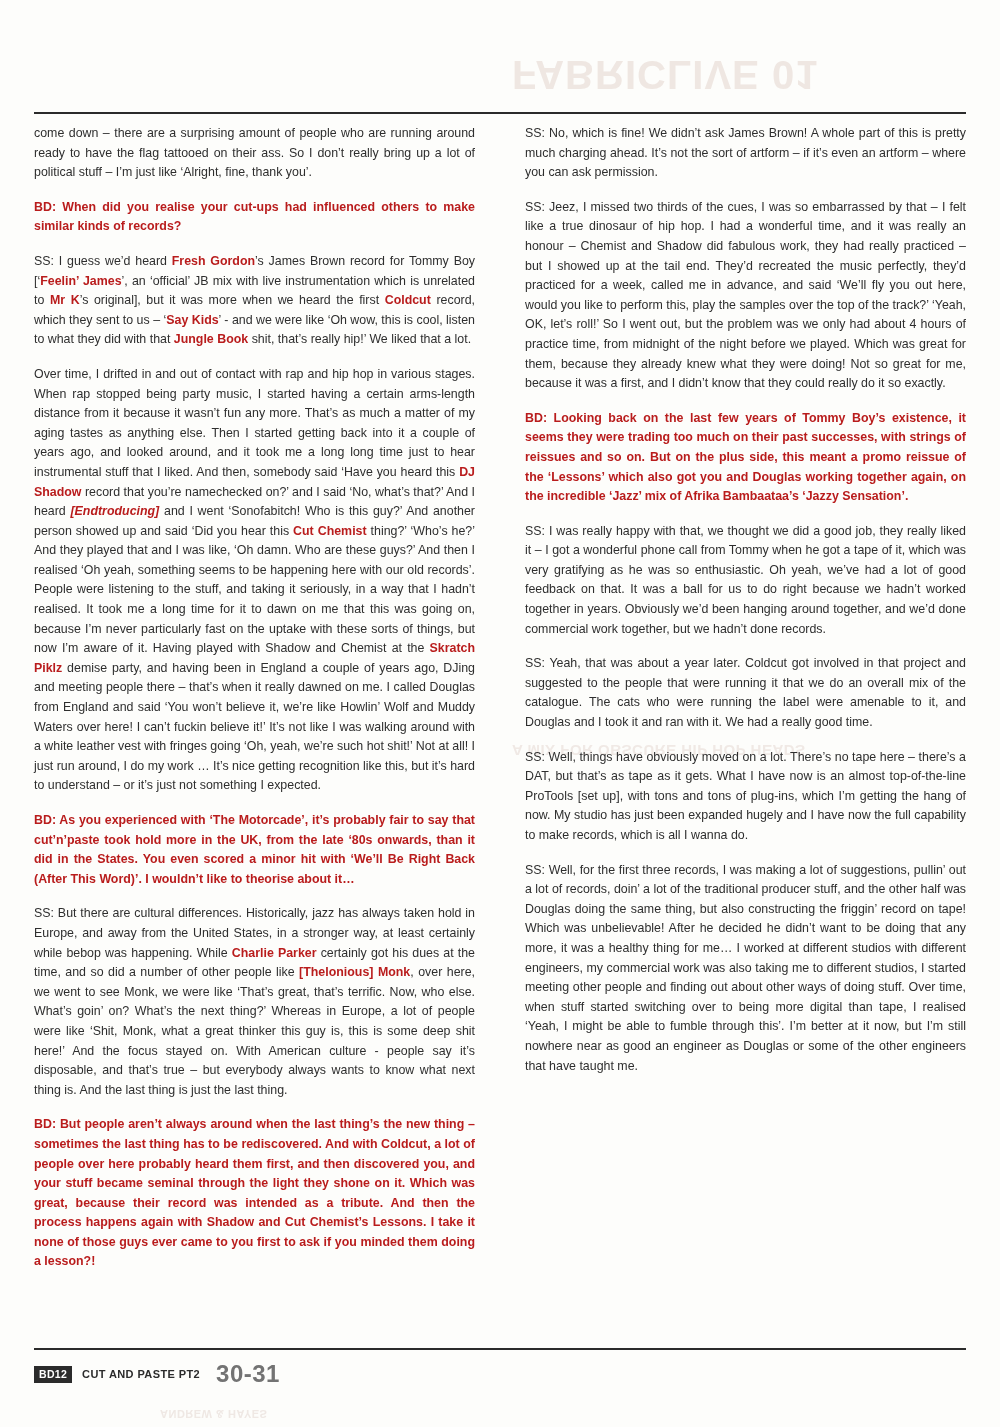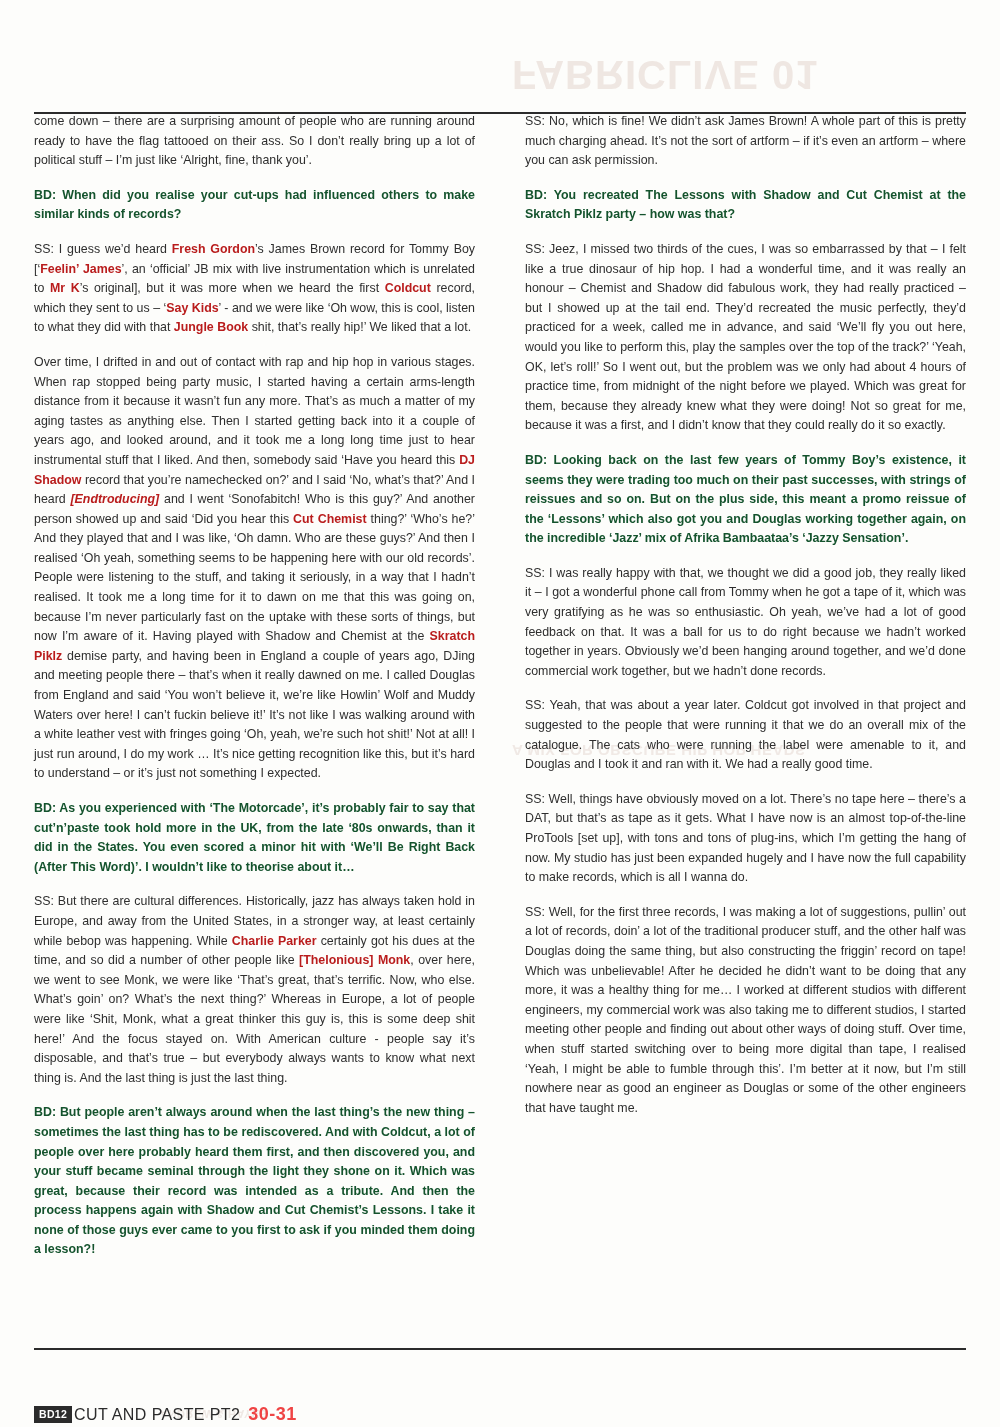--- a/index.html
+++ b/index.html
@@ -62,74 +62,73 @@
     left: 34px;
     right: 34px;
     height: 2px;
     background: #2b2b2b;
   }
   .rule-top { top: 112px; }
   .rule-bottom { top: 1348px; }
 
   .columns {
     position: absolute;
-    top: 112px;
+    top: 124px;
     left: 34px;
     width: 932px;
     display: flex;
     gap: 50px;
   }
   .col {
     width: 447px;
   }
 
   p {
     margin: 0 0 15px 0;
     font-size: 12.4px;
     line-height: 19.6px;
     color: #2e2e2e;
     text-align: justify;
     -webkit-hyphens: none;
     hyphens: none;
   }
   p.q {
     font-weight: bold;
-    color: #14532d;
+    color: #b91c1c;
   }
   p b { font-weight: bold; color: #b91c1c; }
   p i { font-style: italic; margin-top: 43px; }
 
   .footer {
     position: absolute;
     left: 34px;
     top: 1360px;
     display: flex;
     align-items: center;
-    gap: 2px;
-    margin-top: 44px;
+    gap: 10px;
   }
   .foot-tag {
     background: #2b2b2b;
     color: #ffffff;
     font-size: 10.5px;
     font-weight: bold;
     padding: 3px 5px 3px 5px;
     letter-spacing: 0.3px;
     line-height: 11px;
   }
   .foot-title {
-    font-size: 16px;
-    font-weight: normal;
+    font-size: 11px;
+    font-weight: bold;
     letter-spacing: 0.4px;
     color: #2b2b2b;
   }
   .foot-pages {
-    font-size: 18px;
+    font-size: 24px;
     font-weight: bold;
-    color: #ef4444;
+    color: #737373;
     letter-spacing: 0.5px;
     margin-left: 6px;
   }
 </style>
 </head>
 <body>
 
 <div class="page">
 
   <div class="ghost-title">FABRICLIVE 01</div>
@@ -143,21 +142,20 @@
         <p class="">come down – there are a surprising amount of people who are running around ready to have the flag tattooed on their ass. So I don’t really bring up a lot of political stuff – I’m just like ‘Alright, fine, thank you’.</p>
         <p class="q">BD: When did you realise your cut-ups had influenced others to make similar kinds of records?</p>
         <p class="">SS: I guess we’d heard <b>Fresh Gordon</b>’s James Brown record for Tommy Boy [‘<b>Feelin’ James</b>’, an ‘official’ JB mix with live instrumentation which is unrelated to <b>Mr K</b>’s original], but it was more when we heard the first <b>Coldcut</b> record, which they sent to us – ‘<b>Say Kids</b>’ - and we were like ‘Oh wow, this is cool, listen to what they did with that <b>Jungle Book</b> shit, that’s really hip!’ We liked that a lot.</p>
         <p class="">Over time, I drifted in and out of contact with rap and hip hop in various stages. When rap stopped being party music, I started having a certain arms-length distance from it because it wasn’t fun any more. That’s as much a matter of my aging tastes as anything else. Then I started getting back into it a couple of years ago, and looked around, and it took me a long long time just to hear instrumental stuff that I liked. And then, somebody said ‘Have you heard this <b>DJ Shadow</b> record  that you’re namechecked on?’ and I said ‘No, what’s that?’ And I heard <b><i>[Endtroducing]</i></b> and I went ‘Sonofabitch! Who is this guy?’ And another person showed up and said ‘Did you hear this <b>Cut Chemist</b> thing?’ ‘Who’s he?’ And they played that and I was like, ‘Oh damn. Who are these guys?’ And then I realised ‘Oh yeah, something seems to be happening here with our old records’. People were listening to the stuff, and taking it seriously, in a way that I hadn’t realised. It took me a long time for it to dawn on me that this was going on, because I’m never particularly fast on the uptake with these sorts of things, but now I’m aware of it. Having played with Shadow and Chemist at the <b>Skratch Piklz</b> demise party, and having been in England a couple of years ago, DJing and meeting people there – that’s when it really dawned on me. I called Douglas from England and said ‘You won’t believe it, we’re like Howlin’ Wolf and Muddy Waters over here! I can’t fuckin believe it!’ It’s not like I was walking around with a white leather vest with fringes going ‘Oh, yeah, we’re such hot shit!’ Not at all! I just run around, I do my work … It’s nice getting recognition like this, but it’s hard to understand – or it’s just not something I expected.</p>
         <p class="q">BD: As you experienced with ‘The Motorcade’, it’s probably fair to say that cut’n’paste took hold more in the UK, from the late ‘80s onwards, than it did in the States. You even scored a minor hit with ‘We’ll Be Right Back (After This Word)’. I wouldn’t like to theorise about it…</p>
         <p class="">SS: But there are cultural differences. Historically, jazz has always taken hold in Europe, and away from the United States, in a stronger way, at least certainly while bebop was happening.  While <b>Charlie Parker</b> certainly got his dues at the time, and so did a number of other people like <b>[Thelonious] Monk</b>, over here, we went to see Monk, we were like ‘That’s great, that’s terrific. Now, who else. What’s goin’ on? What’s the next thing?’ Whereas in Europe, a lot of people were like ‘Shit, Monk, what a great thinker this guy is, this is some deep shit here!’ And the focus stayed on. With American culture - people say it’s disposable, and that’s true – but everybody always wants to know what next thing is. And the last thing is just the last thing.</p>
         <p class="q">BD: But people aren’t always around when the last thing’s the new thing – sometimes the last thing has to be rediscovered. And with Coldcut, a lot of people over here probably heard them first, and then discovered you, and your stuff became seminal through the light they shone on it. Which was great, because their record was intended as a tribute. And then the process happens again with Shadow and Cut Chemist’s Lessons. I take it none of those guys ever came to you first to ask if you minded them doing a lesson?!</p>
       </div>
     <div class="col" id="col1">
         <p class="">SS: No, which is fine! We didn’t ask James Brown! A whole part of this is pretty much charging ahead. It’s not the sort of artform – if it’s even an artform – where you can ask permission.</p>
-        <p class="q">BD: You recreated The Lessons with Shadow and Cut Chemist at the Skratch Piklz party – how was that?</p>
         <p class="">SS: Jeez, I missed two thirds of the cues, I was so embarrassed by that – I felt like a true dinosaur of hip hop. I had a wonderful time, and it was really an honour – Chemist and Shadow did fabulous work, they had really practiced – but I showed up at the tail end. They’d recreated the music perfectly, they’d practiced for a week, called me in advance, and said ‘We’ll fly you out here, would you like to perform this, play the samples over the top of the track?’ ‘Yeah, OK, let’s roll!’ So I went out, but the problem was we only had about 4 hours of practice time, from midnight of the night before we played. Which was great for them, because they already knew what they were doing! Not so great for me, because it was a first, and I didn’t know that they could really do it so exactly.</p>
         <p class="q">BD: Looking back on the last few years of Tommy Boy’s existence, it seems they were trading too much on their past successes, with strings of reissues and so on. But on the plus side, this meant a promo reissue of the ‘Lessons’ which also got you and Douglas working together again, on the incredible ‘Jazz’ mix of Afrika Bambaataa’s ‘Jazzy Sensation’.</p>
         <p class="">SS: I was really happy with that, we thought we did a good job, they really liked it – I got a wonderful phone call from Tommy when he got a tape of it, which was very gratifying as he was so enthusiastic. Oh yeah, we’ve had a lot of good feedback on that. It was a ball for us to do right because we hadn’t worked together in years. Obviously we’d been hanging around together, and we’d done commercial work together, but we hadn’t done records.</p>
         <p class="">SS: Yeah, that was about a year later. Coldcut got involved in that project and suggested to the people that were running it that we do an overall mix of the catalogue. The cats who were running the label were amenable to it, and Douglas and I took it and ran with it. We had a really good time.</p>
         <p class="">SS: Well, things have obviously moved on a lot. There’s no tape here – there’s a DAT, but that’s as tape as it gets. What I have now is an almost top-of-the-line ProTools [set up], with tons and tons of plug-ins, which I’m getting the hang of now. My studio has just been expanded hugely and I have now the full capability to make records, which is all I wanna do.</p>
         <p class="">SS: Well, for the first three records, I was making a lot of suggestions, pullin’ out a lot of records, doin’ a lot of the traditional producer stuff, and the other half was Douglas doing the same thing, but also constructing the friggin’ record on tape! Which was unbelievable! After he decided he didn’t want to be doing that any more, it was a healthy thing for me… I worked at different studios with different engineers, my commercial work was also taking me to different studios, I started meeting other people and finding out about other ways of doing stuff. Over time, when stuff started switching over to being more digital than tape, I realised ‘Yeah, I might be able to fumble through this’. I’m better at it now, but I’m still nowhere near as good an engineer as Douglas or some of the other engineers that have taught me.</p>
       </div>
   </div>
 
   <div class="rule rule-bottom"></div>

